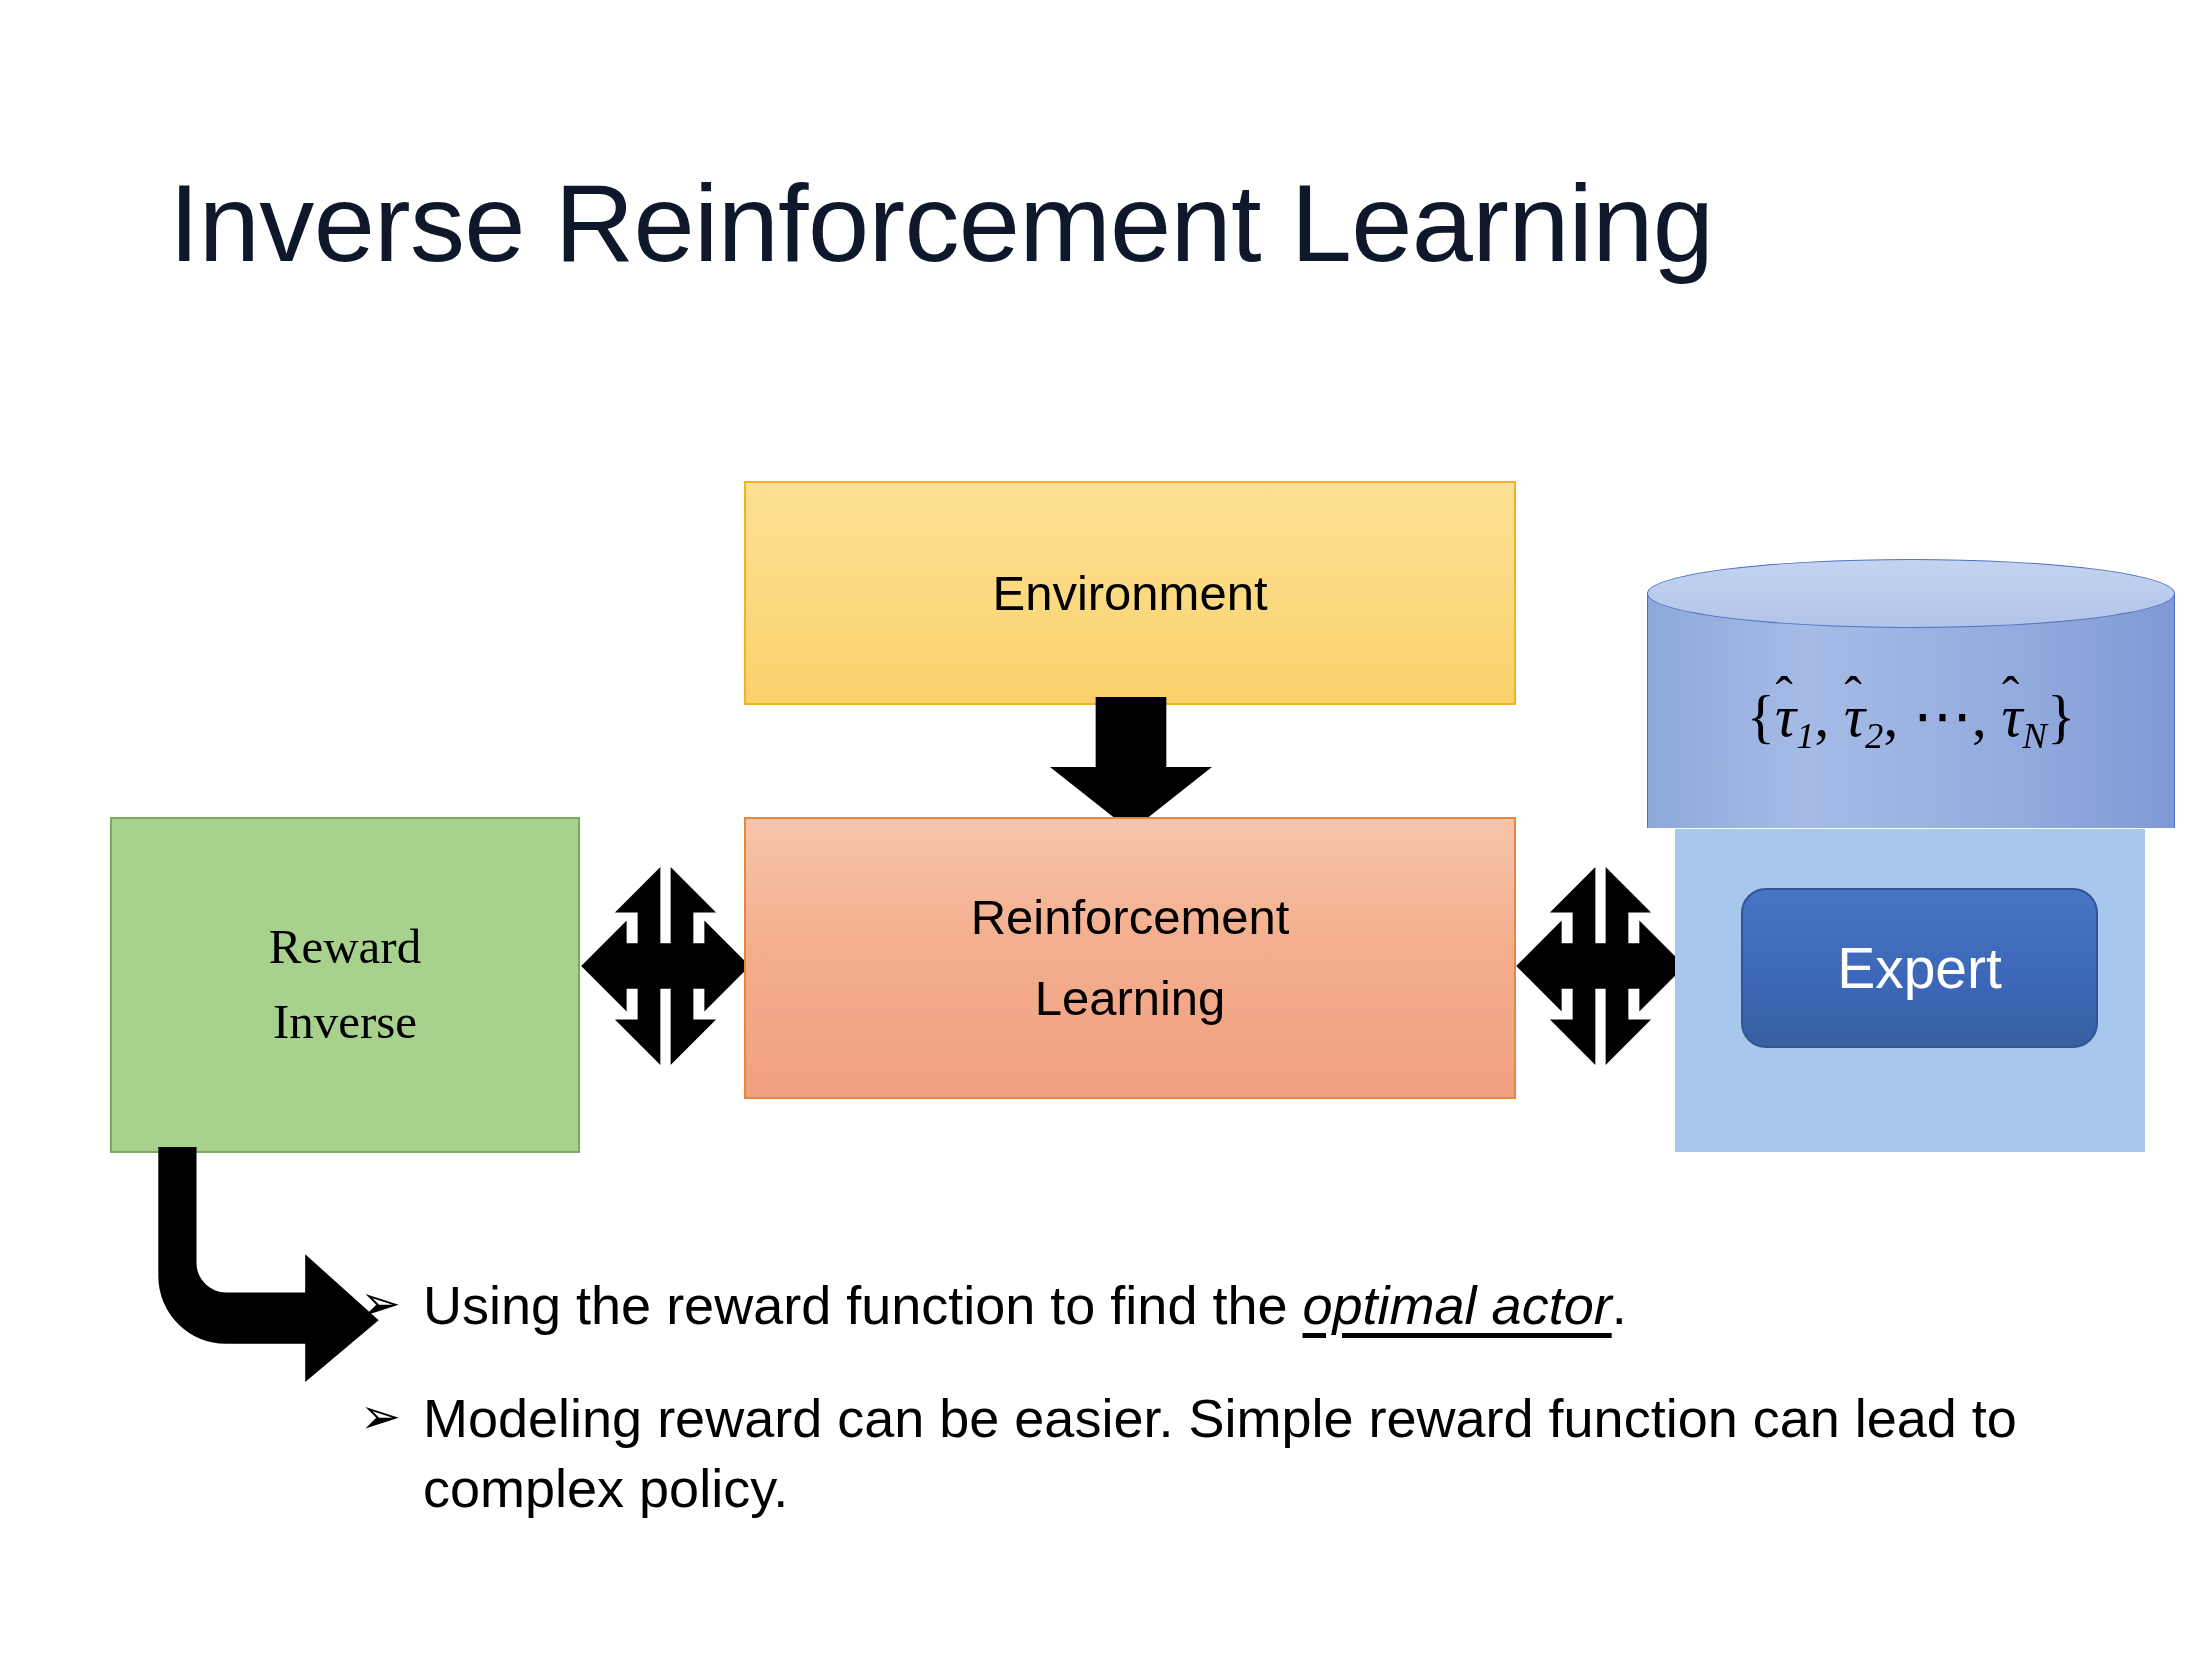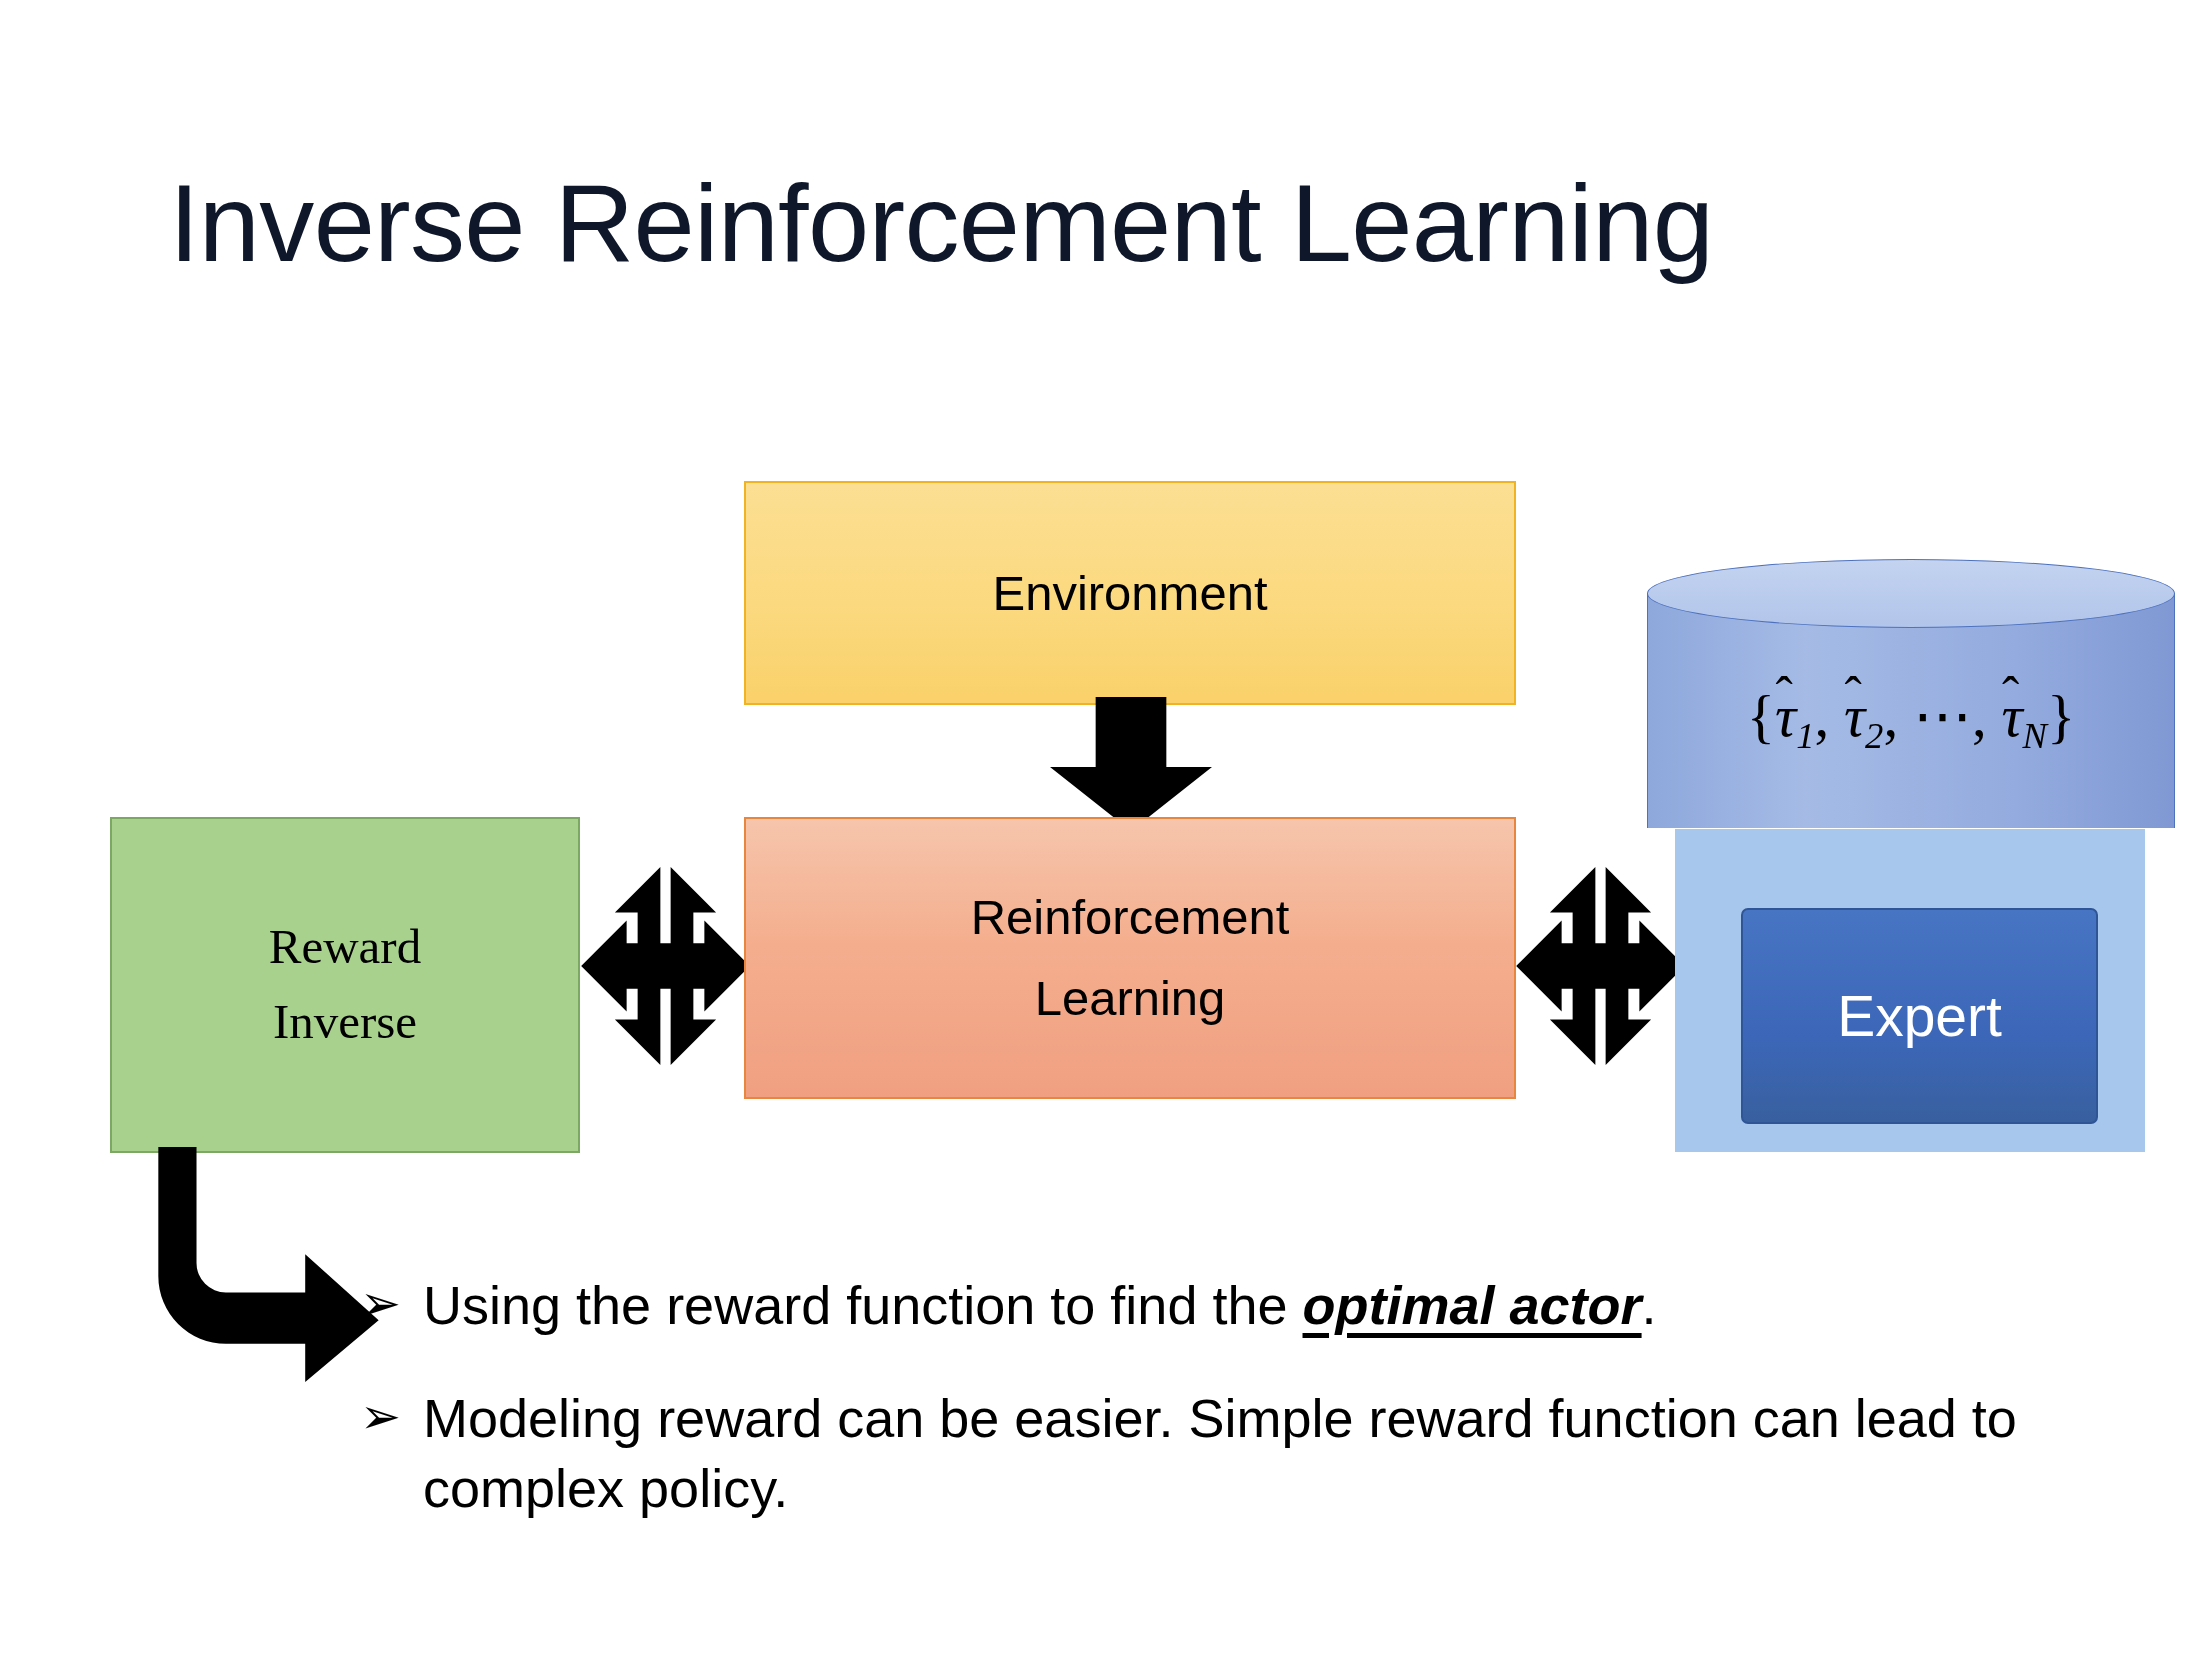--- a/index.html
+++ b/index.html
@@ -174,31 +174,30 @@
     line-height: 1.28;
     color: #000000;
   }
   #demo-label span { display: block; }
 
   #expert-chip {
     position: absolute;
     left: 1741px;
     top: 888px;
     width: 357px;
-    height: 216px;
-    border-radius: 7px;
+    height: 160px;
+    border-radius: 25px;
     background: linear-gradient(180deg, #4874C4 0%, #3C67B8 60%, #38609F 100%);
     border: 2.9px solid #2F5597;
     box-sizing: border-box;
     display: flex;
     align-items: center;
     justify-content: center;
     color: #ffffff;
     font-size: 57px;
-    margin-top: 20px;
   }
 
   
   .arrow-svg { position: absolute; }
 
   #env-down-arrow { left: 1050px; top: 697px; width: 162px; height: 134px; }
   #compass-left   { left: 581px;  top: 867px; width: 169px; height: 198px; }
   #compass-right  { left: 1516px; top: 867px; width: 169px; height: 198px; }
   #elbow-arrow    { left: 158px;  top: 1147px; width: 243px; height: 235px; }
 
@@ -219,21 +218,21 @@
   .bullet-row + .bullet-row { margin-top: 43px; }
   .bullet-marker {
     flex: 0 0 auto;
     width: 63px;
     font-size: 49px;
     line-height: 1.38;
     color: #000000;
   }
   .bullet-text { flex: 1 1 auto; }
   .bullet-text .emph {
-    font-weight: bold;
+    font-weight: normal;
     font-style: italic;
     text-decoration: underline;
     text-underline-offset: 0.16em;
   }
 </style>
 </head>
 <body>
 
 <div id="slide">
 

